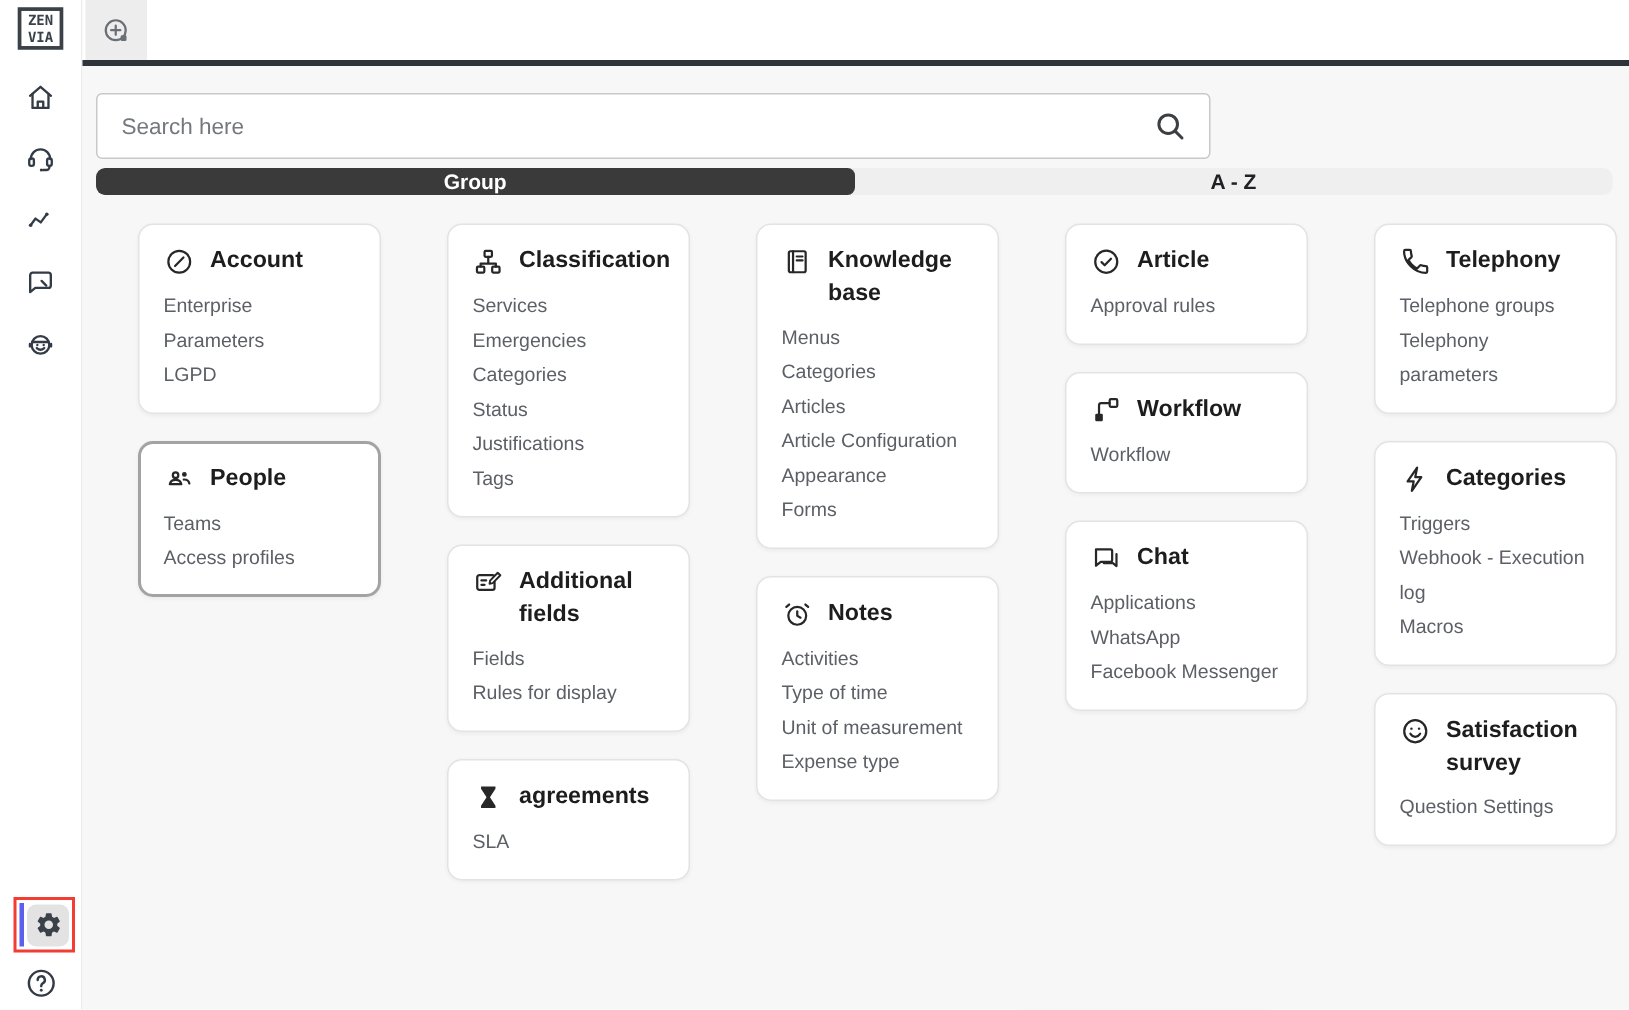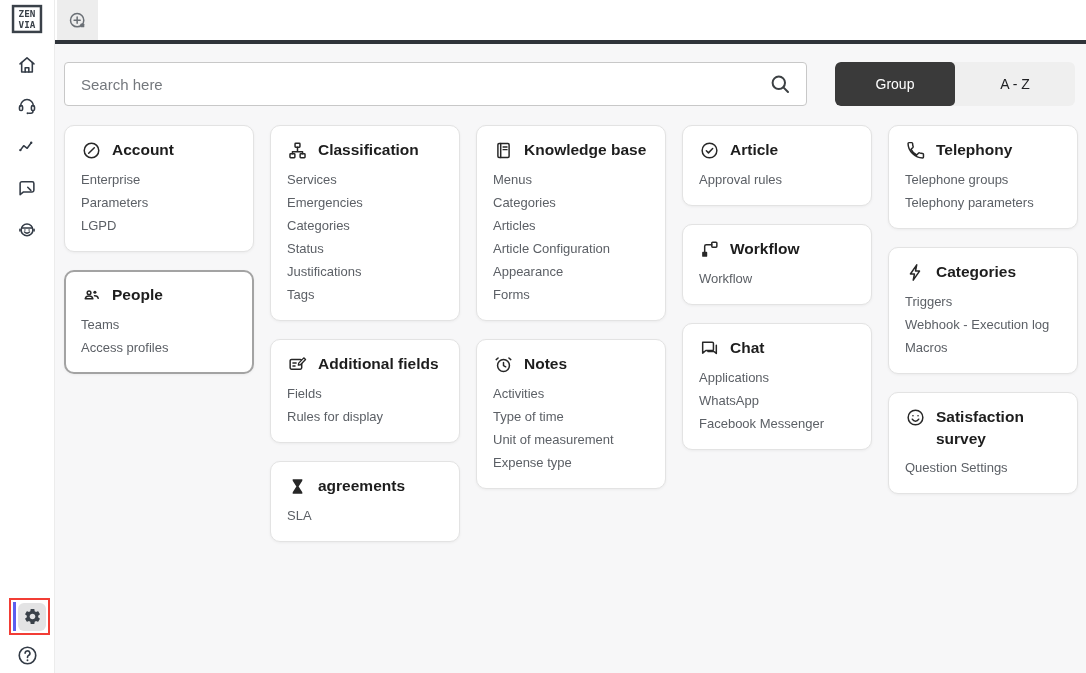--- a/index.html
+++ b/index.html
@@ -42,47 +42,47 @@
   .tabstrip { height:40px; background:#fff; display:flex; align-items:stretch; }
   .tab {
     width:41px; margin-left:2px; background:#ededed;
     display:flex; align-items:center; justify-content:center;
     color:#6a6f75; cursor:pointer;
   }
   .tab span { width:21px; height:21px; display:block; }
   .tab-underline { height:4px; background:#2f343a; }
 
   .content { flex:1; background:#f7f7f8; padding:18px 11px 0 9px; overflow:hidden; }
-  .toolbar { display:flex; gap:28px; }
+  .toolbar { display:flex; gap:6px;flex-direction:column; }
   .searchbox {
     width:743px; height:44px; background:#fff;
     border:1px solid #c8c8c8; border-radius:4px;
     display:flex; align-items:center; padding:0 14px;
   }
   .searchbox input {
     flex:1; border:none; outline:none; background:transparent;
     font-size:15px; color:#333; font-family:inherit;
   }
   .searchbox input::placeholder { color:#74787d; }
   .search-glass { width:24px; height:24px; color:#3c4043; cursor:pointer; }
 
   .segmented { flex:1; height:44px; background:#efefef; border-radius:6px; display:flex; overflow:hidden; }
   .seg-btn {
     flex:1; border:none; background:transparent; cursor:pointer;
     display:flex; align-items:center; justify-content:center;
-    font-family:inherit; font-size:14px; font-weight:normal; color:#202124;
+    font-family:inherit; font-size:14px; font-weight:bold; color:#202124;
   }
   .seg-btn.selected { background:#3a3a3a; color:#fff; border-radius:5px; }
 
   
   .grid { display:flex; gap:16px; margin-top:19px; align-items:flex-start; }
   .col { width:190px; flex:none; display:flex; flex-direction:column; gap:18px; }
   .card {
     background:#fff; border:1px solid #e3e3e3; border-radius:10px;
-    padding:13px 16px 14px; box-shadow:0 1px 3px rgba(0,0,0,.05);
+    padding:13px 16px 14px; box-shadow:0 1px 3px rgba(0,0,0,.05);margin-left:28px;
   }
   .card.highlighted { border:2px solid #a3a3a3; padding:12px 15px 13px; }
   .card-head { display:flex; align-items:flex-start; gap:10px; }
   .card-icon { width:21px; height:21px; flex:none; color:#272727; margin-top:1px; }
   .card-icon svg { width:100%; height:100%; display:block; }
   .card-title { margin:0; font-size:15.5px; font-weight:bold; color:#1d1d1d; line-height:1.4; }
   .card-items { margin:7px 0 0; padding:0; list-style:none; }
   .card-items li { font-size:13px; color:#5c6066; line-height:23px; cursor:pointer; }
 </style>
 </head>

